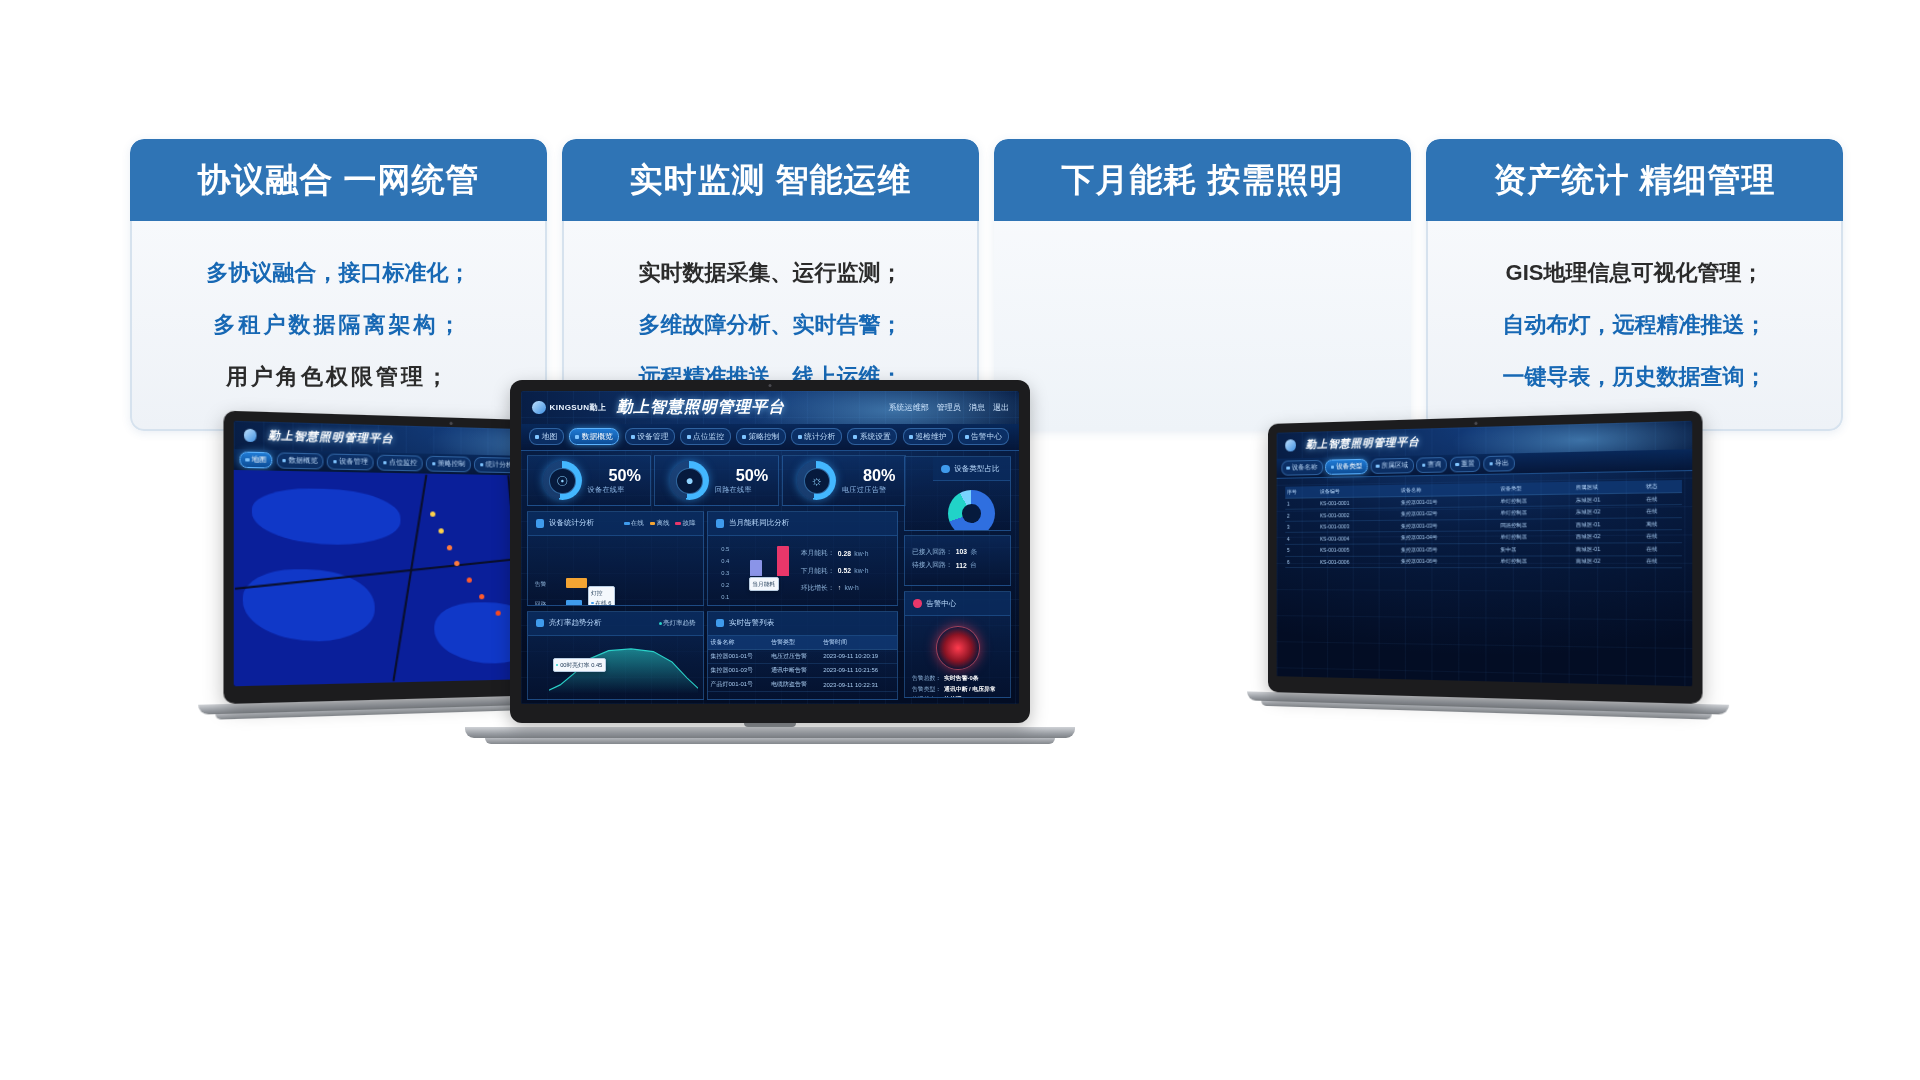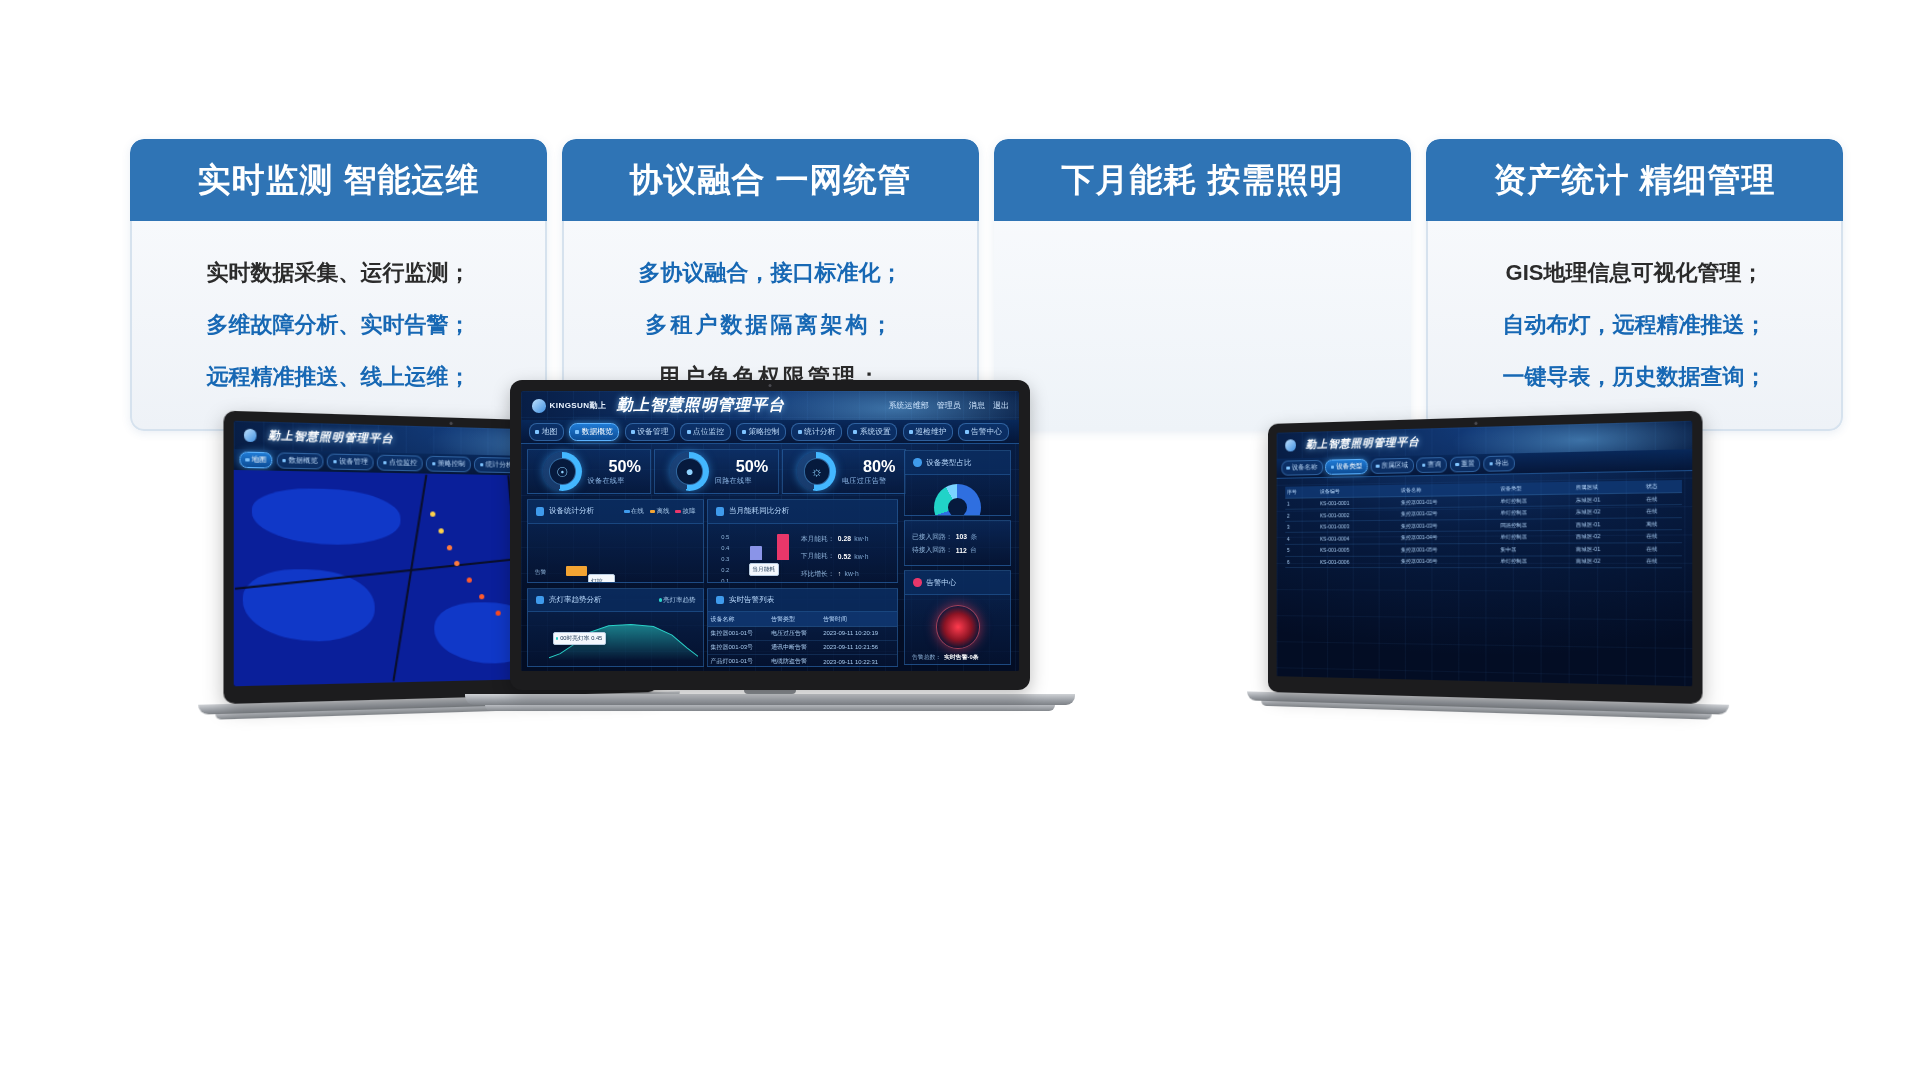--- a/index.html
+++ b/index.html
@@ -274,37 +274,37 @@
   .road{position:absolute;background:#0a0f2a;}
   .pin{position:absolute;width:5px;height:5px;border-radius:50%;}
 </style>
 </head>
 <body>
 
 <div class="cards">
 
   <div class="card">
     <div class="card-head">
+      <div class="card-head-title">协议融合 一网统管</div>
+    </div>
+    <div class="card-body">
+      <div class="card-line c-blue">多协议融合，接口标准化；</div>
+      <div class="card-line c-blue sp">多租户数据隔离架构；</div>
+      <div class="card-line c-dark sp">用户角色权限管理；</div>
+    </div>
+  </div>
+
+  <div class="card">
+    <div class="card-head">
       <div class="card-head-title">实时监测 智能运维</div>
     </div>
     <div class="card-body">
       <div class="card-line c-dark">实时数据采集、运行监测；</div>
       <div class="card-line c-blue">多维故障分析、实时告警；</div>
       <div class="card-line c-blue">远程精准推送、线上运维；</div>
-    </div>
-  </div>
-
-  <div class="card">
-    <div class="card-head">
-      <div class="card-head-title">协议融合 一网统管</div>
-    </div>
-    <div class="card-body">
-      <div class="card-line c-blue">多协议融合，接口标准化；</div>
-      <div class="card-line c-blue sp">多租户数据隔离架构；</div>
-      <div class="card-line c-dark sp">用户角色权限管理；</div>
     </div>
   </div>
 
   <div class="card">
     <div class="card-head">
       <div class="card-head-title">下月能耗 按需照明</div>
     </div>
   </div>
 
   <div class="card">
@@ -498,21 +498,21 @@
         </div>
       </div>
     </div>
     <div class="base" style="width:460px;margin-left:-22px;"></div>
     <div class="foot" style="width:430px;margin-left:-7px;"></div>
   </div>
 
   <div class="laptop" style="left:510px;top:0px;width:520px;">
     <div class="lid" style="padding:11px 11px 19px 11px;border-radius:12px;">
       <span class="cam"></span>
-      <div class="screen" style="height:280px;font-size:13px;">
+      <div class="screen" style="height:313px;font-size:13px;">
         <div class="dash">
           <div class="dash-grid"></div>
 
           <div class="topbar">
             <div class="brand">
               <span class="brand-mark"></span>
               <span class="brand-txt">KINGSUN勤上</span>
             </div>
             <div class="plat-title">勤上智慧照明管理平台</div>
             <div class="topright">
@@ -762,21 +762,21 @@
                       </tbody>
                     </table>
                   </div>
                 </div>
 
               </div>
             </div>
 
             <div style="width:23%;display:flex;flex-direction:column;gap:2%;padding:1.2% 1.6% 1.4% 0;box-sizing:border-box;">
 
-              <div class="panel" style="flex:1.1;">
+              <div class="panel" style="flex:1.1;padding-left:28px;">
                 <div class="p-head">
                   <i class="p-icon" style="border-radius:50%;"></i>
                   <span class="p-title">设备类型占比</span>
                 </div>
                 <div class="p-body">
                   <div class="donut"></div>
 
                 </div>
               </div>
 

